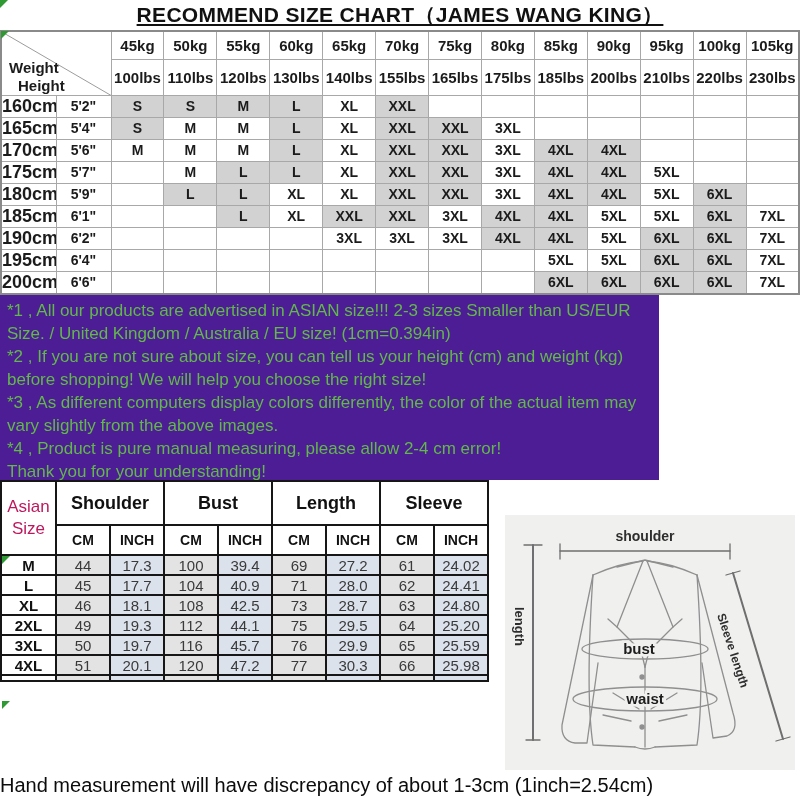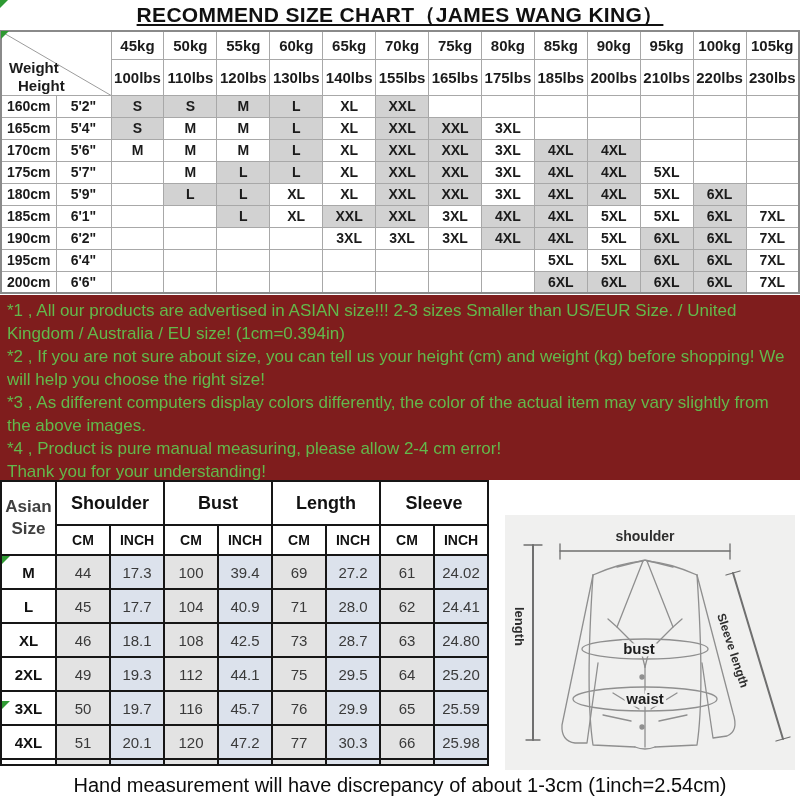--- a/index.html
+++ b/index.html
@@ -11,55 +11,55 @@
            text-align:center; font-size:21px; font-weight:700; color:#111; letter-spacing:.3px;text-decoration:underline; }
 
   
   .grid-wrap { position:absolute; top:30px; left:0; width:800px; }
   table.grid { width:800px; border-collapse:collapse; table-layout:fixed;
                border:2px solid #8a8a8a; }
   table.grid th, table.grid td { border:1px solid #a8a8a8; text-align:center; vertical-align:middle;
                font-weight:700; color:#1b1b1b; background:#fff; overflow:hidden; white-space:nowrap; }
   table.grid .kg-cell  { height:28px; font-size:15px; border-bottom:1px dotted #bdbdbd; }
   table.grid .lbs-cell { height:36px; font-size:15px;border-radius:10px; }
-  table.grid .cm-cell  { font-size:14px; border-right:1px dotted #bdbdbd; }
+  table.grid .cm-cell  { font-size:18px; border-right:1px dotted #bdbdbd; }
   table.grid .ft-cell  { font-size:14px; }
   table.grid .size-cell{ height:22px; font-size:14px; }
   table.grid td.shaded { background:#d2d2d2; }
   th.corner { position:relative; background:#fff; border-right:1px solid #a8a8a8; }
   th.corner .diag { position:absolute; inset:0; }
   th.corner .w-label { position:absolute; left:7px;  top:27px; font-size:15px; font-weight:700; }
   th.corner .h-label { position:absolute; left:16px; top:45px; font-size:15px; font-weight:700; }
 
   
-  .notes { position:absolute; top:295px; left:0; width:800px; height:185px; background:#7f1d1d;
+  .notes { position:absolute; top:295px; left:0; width:659px; height:185px; background:#4c1d95;
            padding:4px 6px 0 7px; }
   .notes p { font-size:17px; line-height:23px; color:#63b84b; font-weight:400; }
 
   
   .measure-wrap { position:absolute; top:480px; left:0; }
   table.measure { border-collapse:collapse; table-layout:fixed; width:489px; border:2px solid #161616; }
   table.measure th, table.measure td { border:2px solid #161616; text-align:center; vertical-align:middle;
            background:#fff; overflow:hidden; white-space:nowrap; }
-  table.measure .corner2 { font-weight:700; font-size:17px; color:#404040; line-height:22px; }
+  table.measure .corner2 { font-weight:400; font-size:17px; color:#be185d; line-height:22px; }
   table.measure .group-cell { height:44px; font-size:18px; font-weight:700; color:#111; }
   table.measure .unit-cell  { height:30px; font-size:14px; font-weight:700; color:#111; }
   table.measure .size-label { font-size:15px; font-weight:700; color:#111; background:#fff; }
-  table.measure td.val { font-size:15px; font-weight:400; color:#3a3a3a; height:34px; }
+  table.measure td.val { font-size:15px; font-weight:400; color:#3a3a3a; height:20px; }
   table.measure td.cm   { background:#e3e3e3; }
   table.measure td.inch { background:#dce2ec;text-align:center; }
   table.measure tr.partial td, table.measure tr.partial th { height:6px; padding:0; }
 
   
   .jacket-panel { position:absolute; left:505px; top:515px; width:290px; height:255px; background:#f0f0ef; }
   .jacket-panel svg { display:block; }
 
   
   .footer { position:absolute; top:771px; left:0; width:800px; height:29px; line-height:28px;
-            text-align:center; font-size:20px; color:#0c0c0c; }
+            font-size:20px; color:#0c0c0c; }
 
   
   .corner-marker { position:absolute; width:0; height:0;
             border-top:8px solid #2f9a33; border-right:8px solid transparent; z-index:6; }
 </style>
 </head>
 <body>
 
 <div class="page">
 

